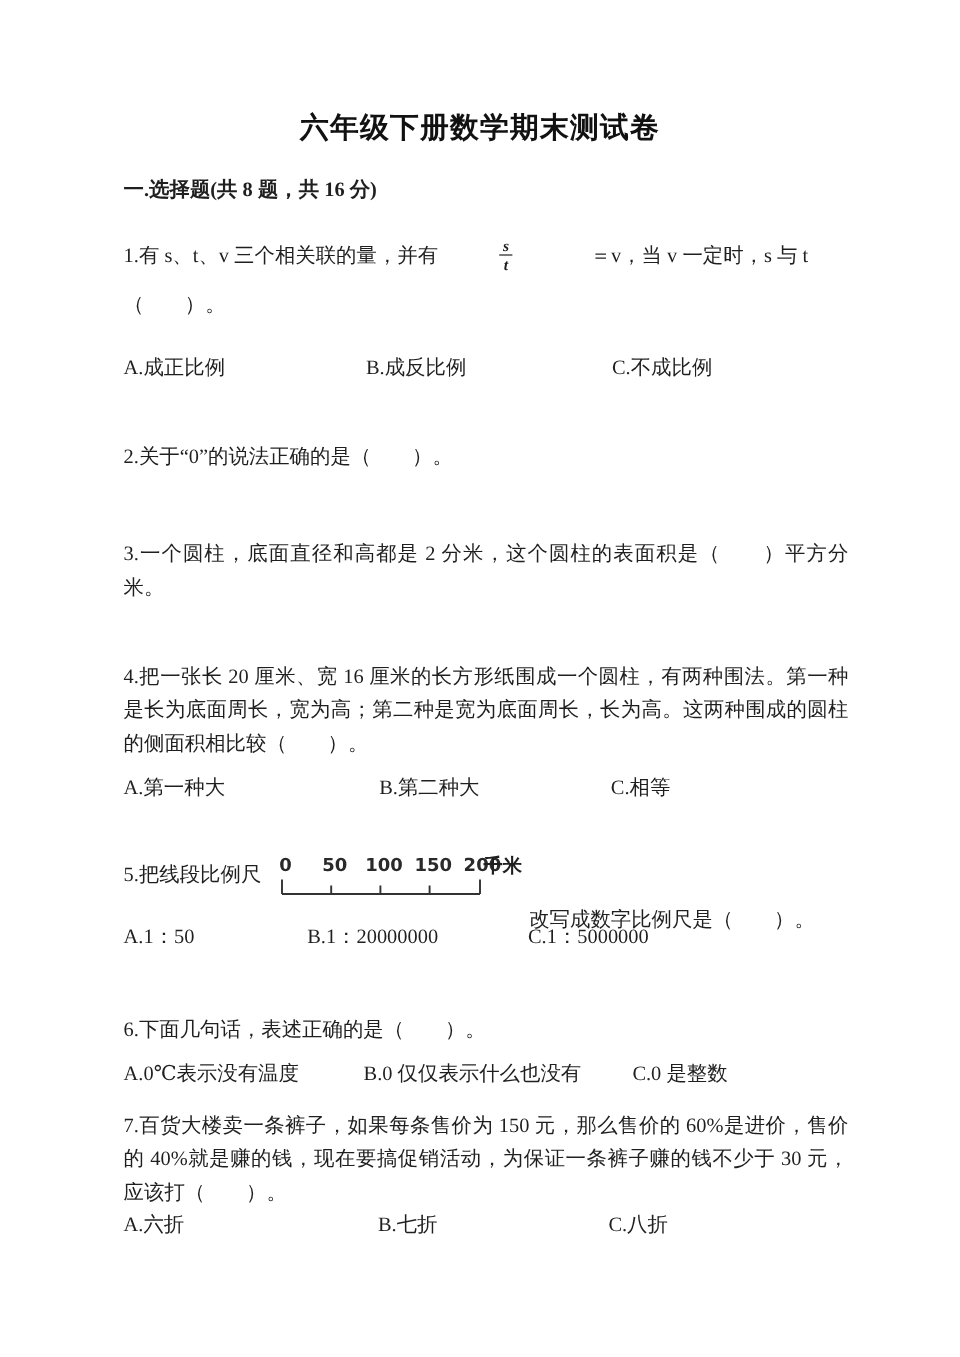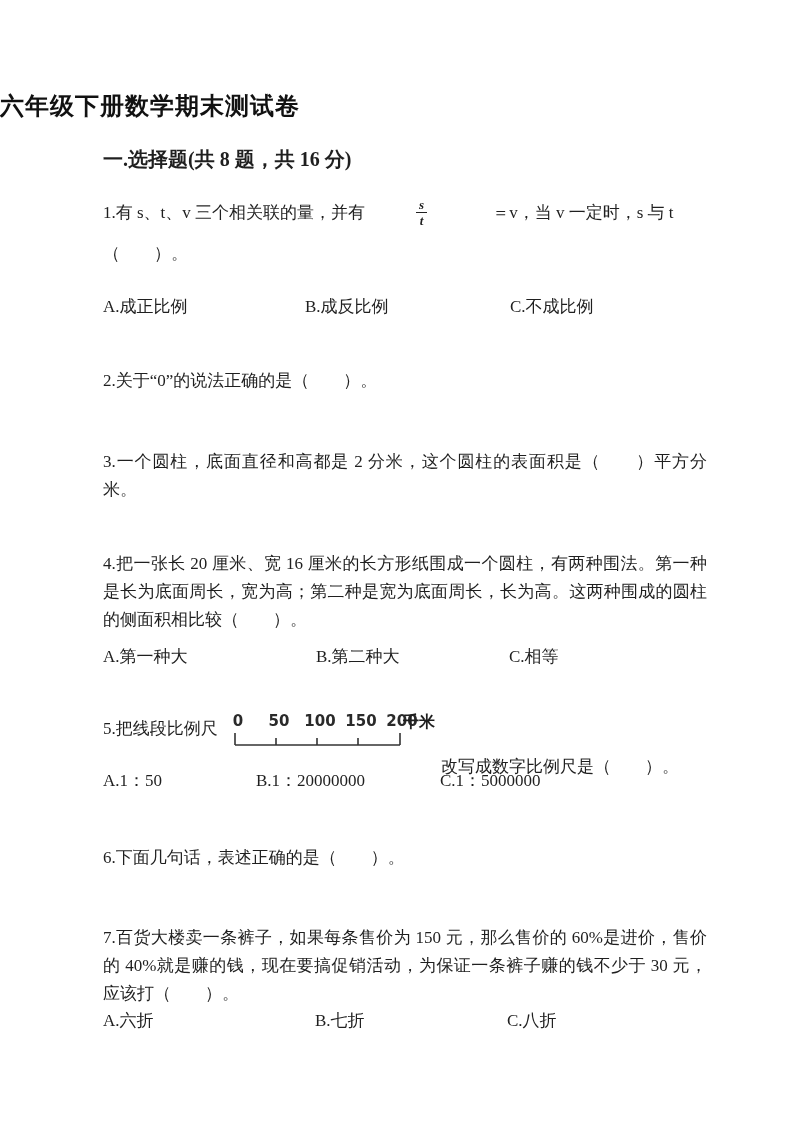--- a/index.html
+++ b/index.html
@@ -8,26 +8,27 @@
     width:800px;height:1131px;
     margin:0 auto;
     background:#ffffff;
     font-family:"Liberation Serif","DejaVu Serif",serif;
     color:#1f1f1f;
     overflow:hidden;
   }
   .abs{position:absolute;}
   .doc-title{
     left:0;right:0;top:90px;
+    text-align:center;
     font-size:24px;font-weight:bold;color:#111;
     letter-spacing:1px;
   }
   .section-header{
     left:103px;top:146px;
-    font-size:20px;font-weight:bold;
+    font-size:17px;font-weight:bold;
   }
   .stem{
     left:103px;width:604px;
     font-size:17px;line-height:28px;
     text-align:justify;
   }
   .oneline{width:660px;white-space:nowrap;text-align:left;}
   .opt-row{left:0;right:0;height:24px;font-size:17px;}
   .opt-row span{position:absolute;white-space:nowrap;}
   .q1-line1{
@@ -117,20 +118,25 @@
     </span>
     <span class="q5-suffix">改写成数字比例尺是（　　）。</span>
   </div>
   <div class="abs opt-row" style="top:769px">
     <span style="left:103px">A.1：50</span>
     <span style="left:256px">B.1：20000000</span>
     <span style="left:440px">C.1：5000000</span>
   </div>
 
   <div class="abs stem oneline" style="top:844px">6.下面几句话，表述正确的是（　　）。</div>
+  <div class="abs opt-row" style="top:883px">
+    <span style="left:103px">A.0℃表示没有温度</span>
+    <span style="left:303px">B.0 仅仅表示什么也没有</span>
+    <span style="left:527px">C.0 是整数</span>
+  </div>
 
   <div class="abs stem" style="top:924px">7.百货大楼卖一条裤子，如果每条售价为 150 元，那么售价的 60%是进价，售价的 40%就是赚的钱，现在要搞促销活动，为保证一条裤子赚的钱不少于 30 元，应该打（　　）。</div>
   <div class="abs opt-row" style="top:1009px">
     <span style="left:103px">A.六折</span>
     <span style="left:315px">B.七折</span>
     <span style="left:507px">C.八折</span>
   </div>
 
 </div>
 

